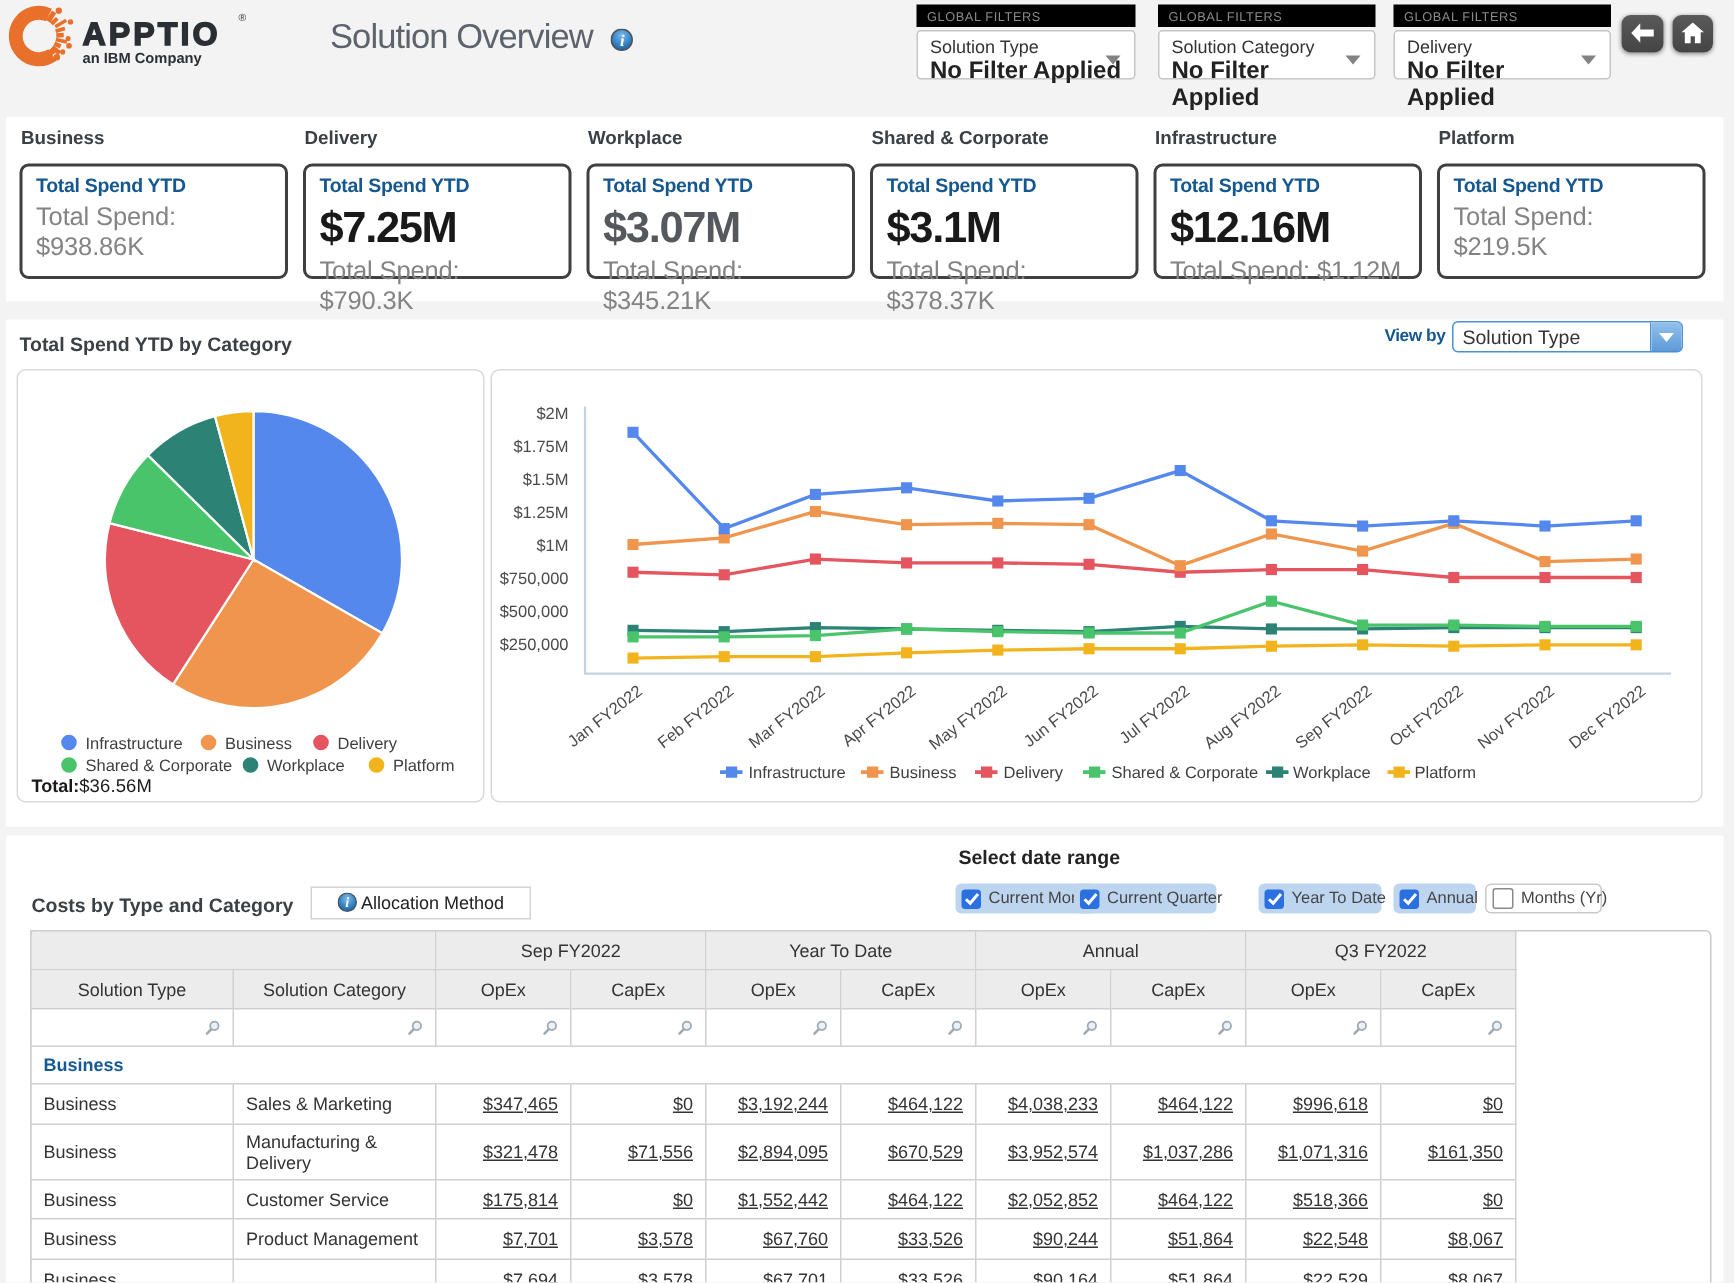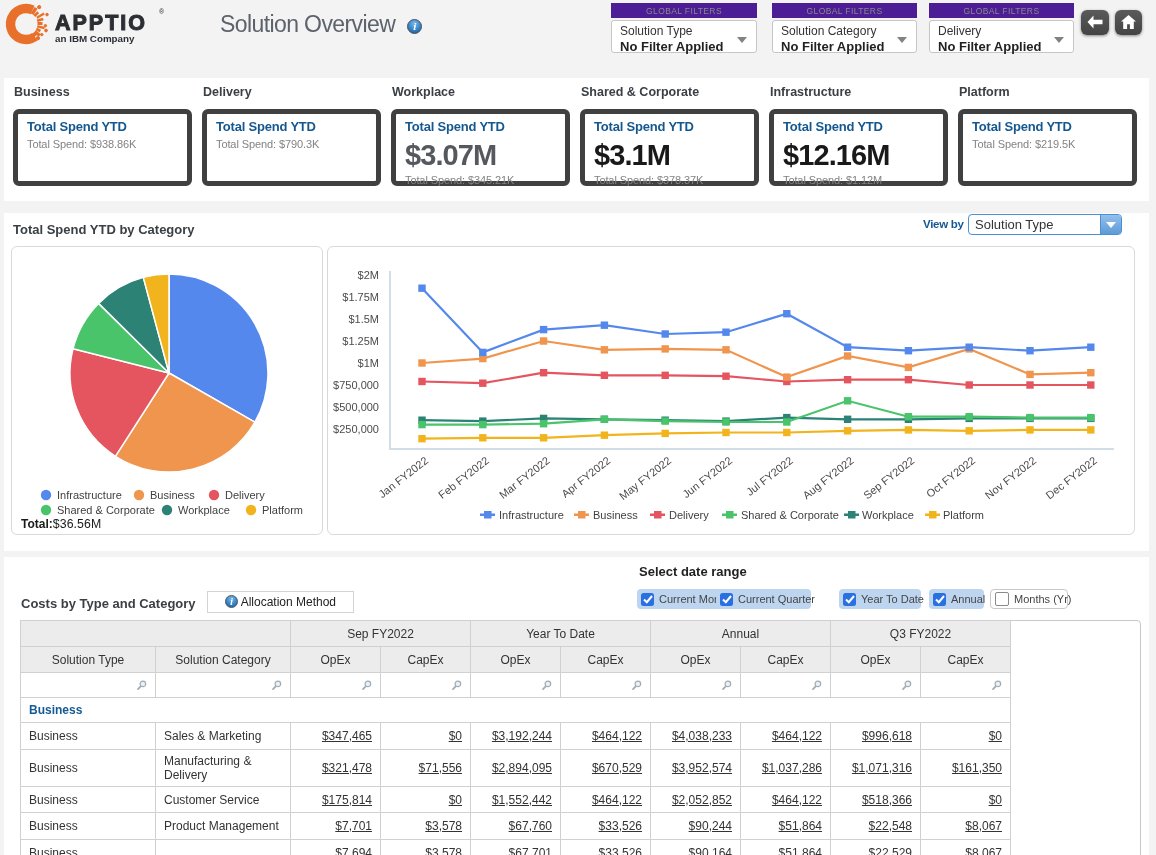--- a/index.html
+++ b/index.html
@@ -3,33 +3,33 @@
 <meta charset="utf-8">
 <style>
 html,body{margin:0;padding:0;}
 body{font-family:"Liberation Sans",sans-serif;background:#f3f3f4;}
 #page{position:relative;width:1156px;height:855px;overflow:hidden;background:#f3f3f4;}
 .panel{position:absolute;background:#fff;}
 .abs{position:absolute;}
 
 #title{position:absolute;left:220px;top:11px;font-size:23px;color:#5c636b;letter-spacing:-.6px;}
 .gf{position:absolute;top:3px;width:148px;}
-.gf .lab{background:#4c1d95;color:#8a8a8a;font-size:8.5px;letter-spacing:.4px;padding:3px 7px 2px;text-align:center;}
+.gf .lab{background:#000000;color:#8a8a8a;font-size:8.5px;letter-spacing:.4px;padding:3px 7px 2px;}
 .gf .box{background:#fff;border:1px solid #c6c6c6;border-radius:3px;margin-top:2px;padding:3px 8px 4px;position:relative;height:33px;box-sizing:border-box;}
 .gf .l1{font-size:12px;color:#333;}
-.gf .l2{font-size:13px;font-weight:bold;color:#222;margin-top:1px;}
+.gf .l2{font-size:16px;font-weight:bold;color:#222;margin-top:1px;}
 .gf .tri{position:absolute;right:9px;top:16px;width:0;height:0;border-left:5px solid transparent;border-right:5px solid transparent;border-top:6px solid #828282;}
 .navbtn{position:absolute;top:10px;width:28px;height:25px;background:linear-gradient(#5a5a5a,#444);border-radius:6px;box-shadow:0 1px 3px rgba(0,0,0,.45);color:#fff;text-align:center;}
 
 .kpit{position:absolute;top:85px;font-size:12.5px;font-weight:bold;color:#3b4045;}
-.kcard{position:absolute;top:109px;width:179px;height:77px;border:5px solid #404040;border-radius:6px;box-sizing:border-box;padding:5px 9px;}
+.kcard{position:absolute;top:109px;width:179px;height:77px;border:2px solid #404040;border-radius:6px;box-sizing:border-box;padding:5px 9px;}
 .kcard .t{color:#15588f;font-size:13px;font-weight:bold;letter-spacing:-.2px;}
 .kcard .v{font-size:29px;line-height:29px;font-weight:bold;color:#191919;margin-top:7px;letter-spacing:-.9px;}
 .kcard .v.gray{color:#55595e;}
-.kcard .s{font-size:11px;color:#838383;margin-top:4px;letter-spacing:-.1px;}
+.kcard .s{font-size:17px;color:#838383;margin-top:4px;letter-spacing:-.1px;}
 
 .ctitle{position:absolute;font-size:13px;font-weight:bold;color:#3b4045;}
 .chartbox{position:absolute;top:246px;border:1px solid #d9d9d9;border-radius:6px;background:#fff;box-sizing:border-box;}
 .ax{font-size:11px;fill:#4b4b4b;}
 .leg{font-size:11px;fill:#3f3f3f;}
 
 .chip{position:absolute;top:589px;height:20px;border-radius:4px;background:#bed5f0;font-size:11px;color:#454545;display:flex;align-items:center;padding:0 6px 0 4px;white-space:nowrap;box-sizing:border-box;}
 .cb{width:13px;height:13px;border-radius:2.5px;background:#2b70e0;margin-right:5px;flex:0 0 auto;position:relative;}
 .cb svg{position:absolute;left:1.5px;top:2.5px;}
 .cbo{width:12px;height:12px;border-radius:2px;background:#fff;border:1px solid #8a8a8a;margin-right:5px;flex:0 0 auto;}
@@ -120,20 +120,21 @@
 
 <div class="panel" style="left:4px;top:78px;width:1145px;height:123px;"></div>
 <div class="kpit" style="left:14px;">Business</div>
 <div class="kcard" style="left:13px;">
       <div class="t">Total Spend YTD</div>
       <div class="s">Total Spend: $938.86K</div>
     </div>
 <div class="kpit" style="left:203px;">Delivery</div>
 <div class="kcard" style="left:202px;">
       <div class="t">Total Spend YTD</div>
+      <div class="v">$7.25M</div>
       <div class="s">Total Spend: $790.3K</div>
     </div>
 <div class="kpit" style="left:392px;">Workplace</div>
 <div class="kcard" style="left:391px;">
       <div class="t">Total Spend YTD</div>
       <div class="v gray">$3.07M</div>
       <div class="s">Total Spend: $345.21K</div>
     </div>
 <div class="kpit" style="left:581px;">Shared &amp; Corporate</div>
 <div class="kcard" style="left:580px;">

